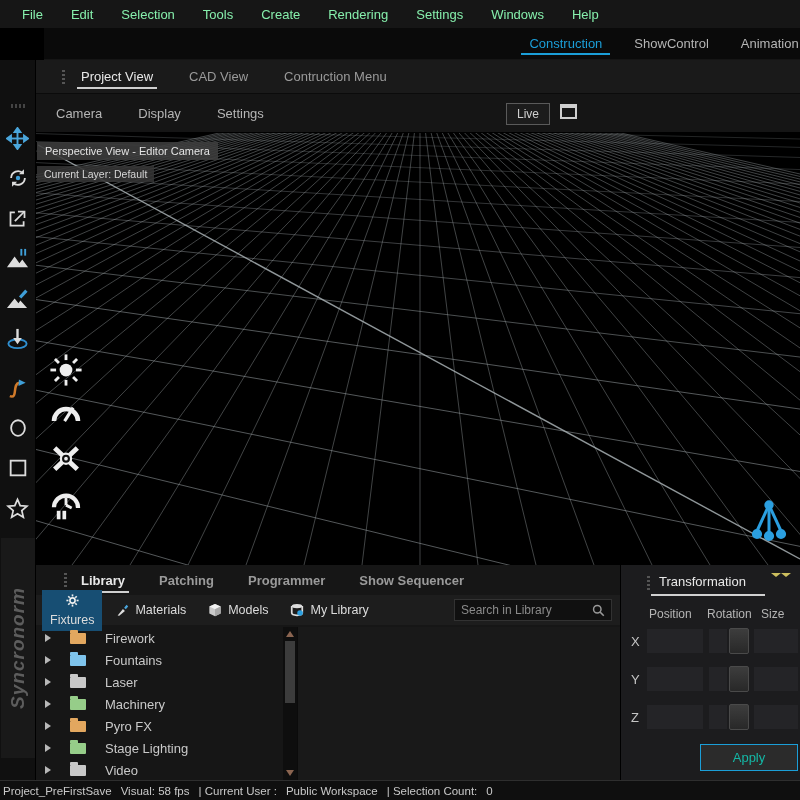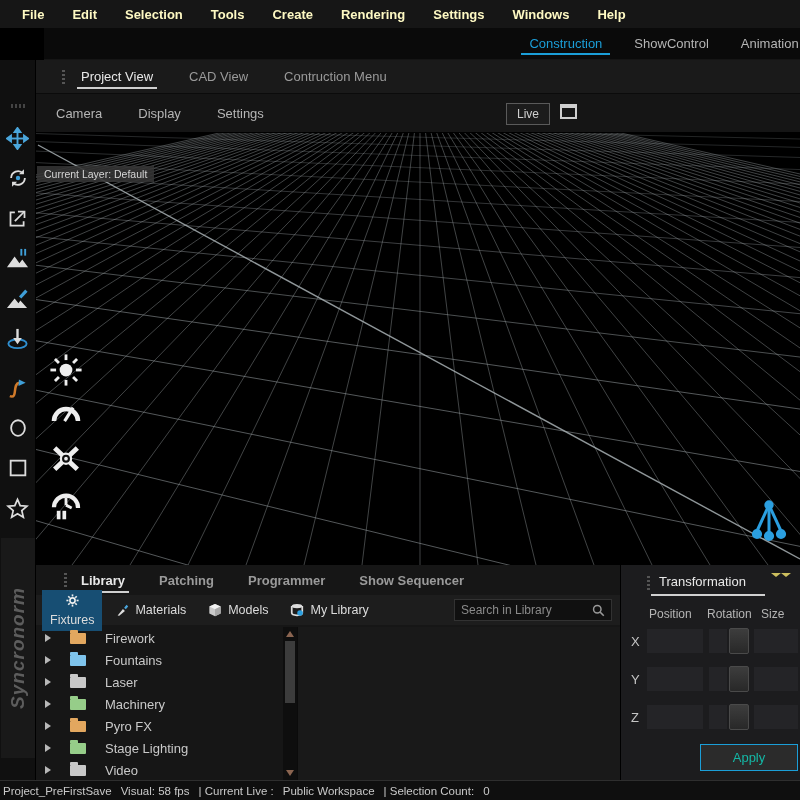--- a/index.html
+++ b/index.html
@@ -3,21 +3,21 @@
 <meta charset="utf-8">
 <style>
   * { margin:0; padding:0; box-sizing:border-box; }
   html,body { width:800px; height:800px; background:#000; overflow:hidden;
     font-family:"Liberation Sans", sans-serif; }
   body { position:relative; color:#ccc; }
 
   
   #menubar { position:absolute; top:0; left:0; width:800px; height:28px;
     background:#161616; display:flex; align-items:center; padding-left:8px; }
-  .menu-item { padding:0 14px; font-size:13px; color:#fef9c3; cursor:default;font-weight:bold; }
+  .menu-item { padding:0 14px; font-size:13px; color:#86efac; cursor:default; }
 
   
   #tabstrip { position:absolute; top:28px; left:0; width:800px; height:32px;
     background:#0a0a0a; display:flex; justify-content:flex-end; align-items:center;
     gap:28px; padding-right:2px; overflow:hidden; border-bottom:1px solid #151515;margin-left:44px; }
   .wtab { font-size:13px; color:#b5b5b5; position:relative; padding:7px 2px; }
   .wtab.active { color:#1b9ed8; }
   .wtab.active::after { content:""; position:absolute; left:-6px; right:-6px; bottom:3px;
     height:2px; background:#1b9ed8; }
 
@@ -360,20 +360,21 @@
       <line x1="0" y1="387.6826380475341" x2="764" y2="611.0949061326274" stroke="#a8b0b4" stroke-opacity="0.5" stroke-width="1"></line>
       <line x1="0" y1="473.099165657041" x2="764" y2="740.5138873591529" stroke="#a8b0b4" stroke-opacity="0.5" stroke-width="1"></line>
       <line x1="0" y1="575.5989987884491" x2="764" y2="895.8166648309834" stroke="#a8b0b4" stroke-opacity="0.5" stroke-width="1"></line>
       <line x1="0" y1="698.5987985461388" x2="764" y2="1082.17999779718" stroke="#a8b0b4" stroke-opacity="0.5" stroke-width="1"></line>
       <line x1="0" y1="846.1985582553666" x2="764" y2="1305.815997356616" stroke="#a8b0b4" stroke-opacity="0.5" stroke-width="1"></line>
       <line x1="0" y1="1023.31826990644" x2="764" y2="1574.1791968279392" stroke="#a8b0b4" stroke-opacity="0.5" stroke-width="1"></line>
       <line x1="0" y1="1235.861923887728" x2="764" y2="1896.215036193527" stroke="#a8b0b4" stroke-opacity="0.5" stroke-width="1"></line>
       <line x1="0" y1="1490.9143086652734" x2="764" y2="2282.6580434322323" stroke="#a8b0b4" stroke-opacity="0.5" stroke-width="1"></line>
       <line x1="2" y1="12" x2="764" y2="426" stroke="#a8b0b4" stroke-opacity="0.85" stroke-width="1.4"></line>
     </svg>
+  <div class="cam-chip">Perspective View - Editor Camera</div>
   <div class="layer-chip">Current Layer: Default</div>
 
   <svg class="ov ov1" viewBox="0 0 24 24">
     <circle cx="12" cy="12" r="4.5" fill="#eee"></circle>
     <g stroke="#eee" stroke-width="2">
       <line x1="12" y1="1" x2="12" y2="5"></line>
         <line x1="12" y1="19" x2="12" y2="23"></line>
       <line x1="1" y1="12" x2="5" y2="12"></line>
         <line x1="19" y1="12" x2="23" y2="12"></line>
       <line x1="4.2" y1="4.2" x2="7" y2="7"></line>
@@ -564,17 +565,17 @@
         <span class="tp-field tp-size"></span>
       </div>
     </div>
 
   <button class="apply-btn">Apply</button>
 </div>
 
 <div id="statusbar">
   <span>Project_PreFirstSave</span>
   <span>Visual: 58 fps</span>
-  <span>| Current Live :</span>
+  <span>| Current User :</span>
   <span>Public Workspace</span>
   <span>| Selection Count:</span>
   <span>0</span>
 </div>
 
 </body></html>

